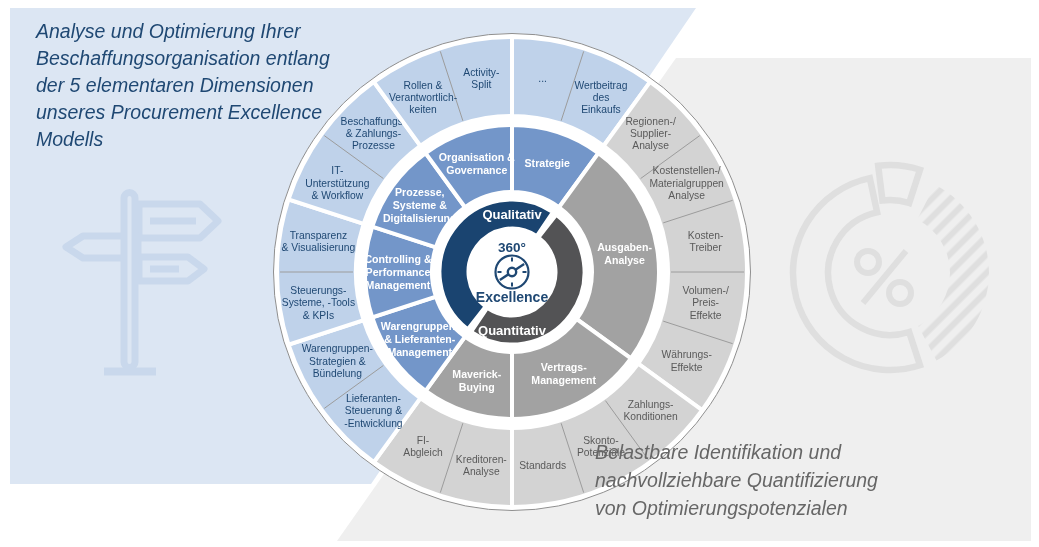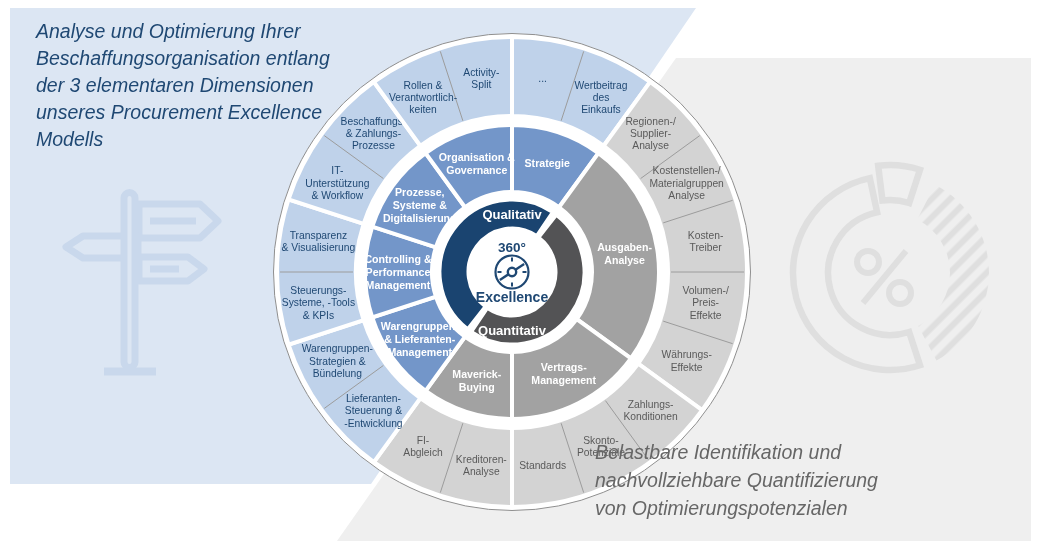--- a/index.html
+++ b/index.html
@@ -122,19 +122,19 @@
           <line x1="512.00" y1="282.50" x2="512.00" y2="286.50" stroke="#1F4873" stroke-width="2"></line>
           <line x1="501.50" y1="272.00" x2="497.50" y2="272.00" stroke="#1F4873" stroke-width="2"></line>
           <line x1="524.16" y1="264.10" x2="499.84" y2="279.90" stroke="#1F4873" stroke-width="2.4"></line>
           <circle cx="512" cy="272" r="4.2" fill="#ffffff" stroke="#1F4873" stroke-width="2.4"></circle>
         </g>
       </g>
   </svg>
 
   <div class="note note-left" style="color: rgb(31, 72, 115);">Analyse und Optimierung Ihrer
 Beschaffungsorganisation entlang
-der 3 elementaren Dimensionen
+der 5 elementaren Dimensionen
 unseres Procurement Excellence
 Modells</div>
   <div class="note note-right" style="color: rgb(102, 102, 102);">Belastbare Identifikation und
 nachvollziehbare Quantifizierung
 von Optimierungspotenzialen</div>
 </div>
 
 </body></html>

